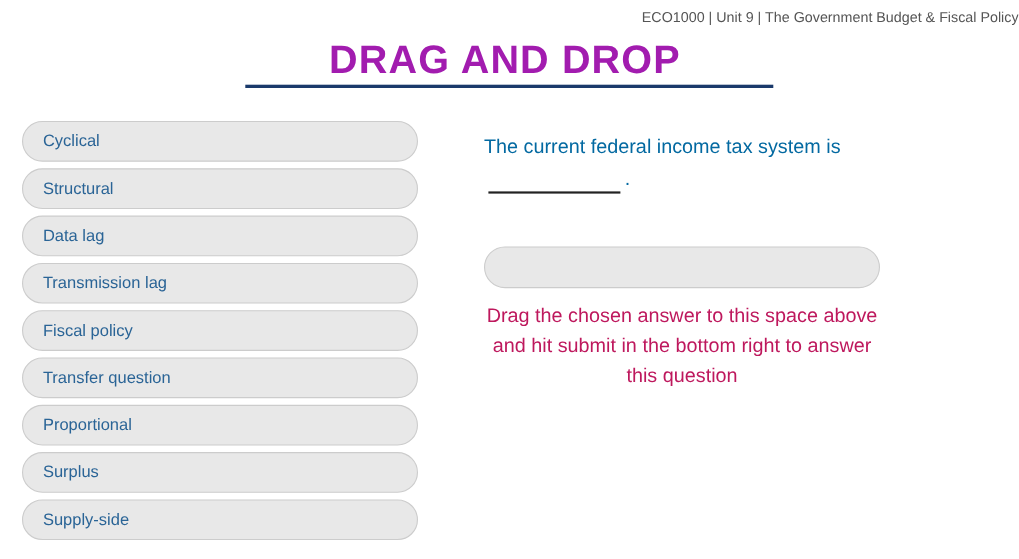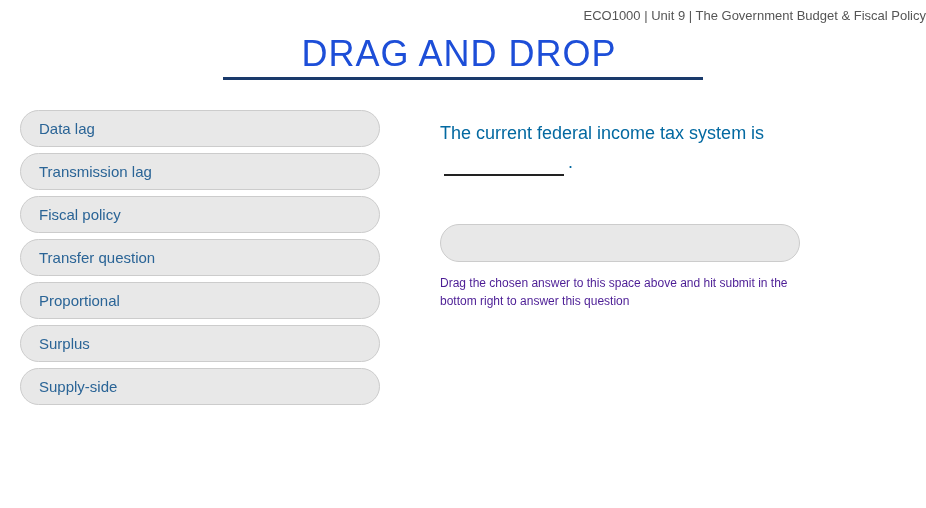--- a/index.html
+++ b/index.html
@@ -14,22 +14,22 @@
     .top-breadcrumb {
       text-align: right;
       font-size: 13px;
       color: #555;
       padding: 8px 0 4px 0;
     }
 
     .page-title {
       text-align: center;
       font-size: 36px;
-      font-weight: 400;
-      color: #1d4ed8;
+      font-weight: 700;
+      color: #a21caf;
       text-transform: uppercase;
       letter-spacing: 1px;
       padding: 6px 8px 2px 0;
     }
 
     .title-underline {
       width: 480px;
       height: 3px;
       background: #1a3a6b;
       margin: 0 auto 20px auto;
@@ -89,37 +89,40 @@
       margin-top: 40px;
       width: 360px;
       height: 38px;
       background: #e8e8e8;
       border-radius: 20px;
       border: 1px solid #ccc;
     }
 
     .drop-hint {
       margin-top: 12px;
-      font-size: 12px;
-      color: #4c1d95;
+      font-size: 18px;
+      color: #be185d;
       line-height: 1.5;
       max-width: 360px;
+      text-align: center;
     }
   </style>
 </head>
 <body>
 
 <div class="top-breadcrumb">ECO1000 | Unit 9 | The Government Budget &amp; Fiscal Policy</div>
 
 <h1 class="page-title">DRAG AND DROP</h1>
 <div class="title-underline"></div>
 
 <div class="main-layout">
   <div class="left-panel">
 
+  <div class="drag-item" draggable="true">Cyclical</div>
+      <div class="drag-item" draggable="true">Structural</div>
       <div class="drag-item" draggable="true">Data lag</div>
       <div class="drag-item" draggable="true">Transmission lag</div>
       <div class="drag-item" draggable="true">Fiscal policy</div>
       <div class="drag-item" draggable="true">Transfer question</div>
       <div class="drag-item" draggable="true">Proportional</div>
       <div class="drag-item" draggable="true">Surplus</div>
       <div class="drag-item" draggable="true">Supply-side</div>
     </div>
 
   <div class="right-panel">

